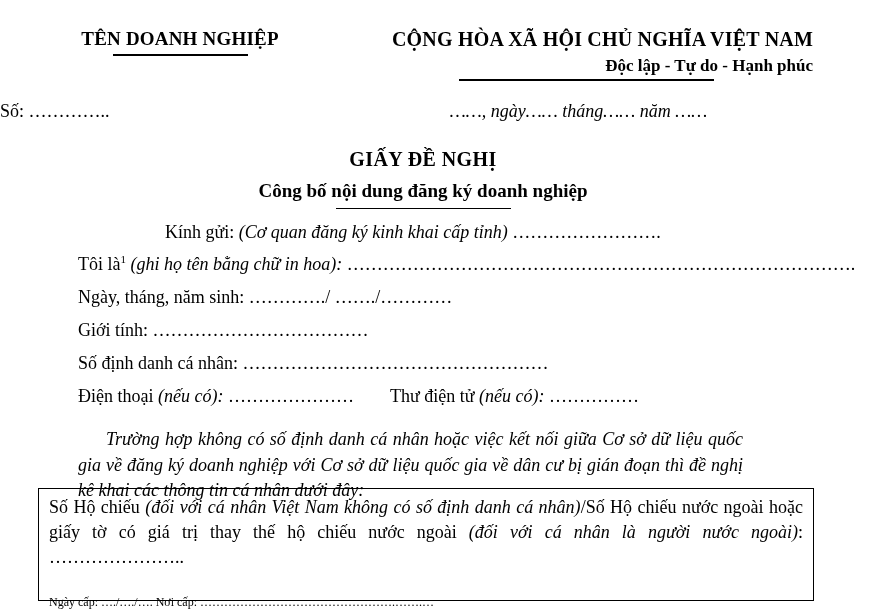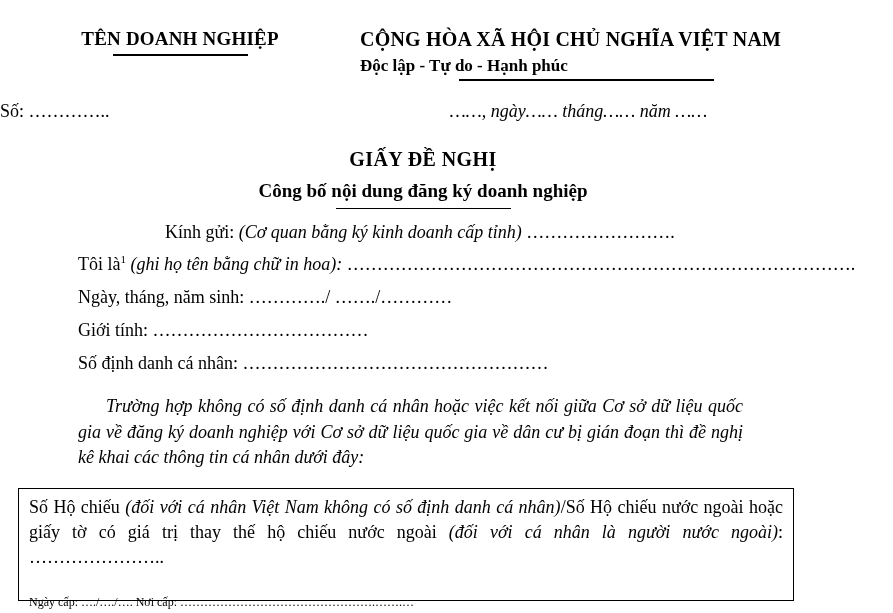--- a/index.html
+++ b/index.html
@@ -27,21 +27,21 @@
     display: flex;
     align-items: flex-start;
     padding-top: 28px;
   }
   .hdr-left {
     width: 360px;
     text-align: center;
   }
   .hdr-right {
     flex: 1;
-    text-align: left;
+    text-align: right;
     padding-right: 10px;
   }
   .org-name {
     font-size: 19px;
     font-weight: bold;
     letter-spacing: 0.2px;
     display: inline-block;
   }
   .rule-short {
     width: 135px;
@@ -144,21 +144,21 @@
     font-size: 18px;
     font-style: italic;
     line-height: 1.42;
     text-align: justify;
     text-indent: 28px;
   }
 
   
   .box {
     position: absolute;
-    left: 18px;
+    left: 38px;
     top: 488px;
     width: 776px;
     height: 113px;
     border: 1.5px solid #000;
     box-sizing: border-box;
     padding: 6px 10px 0 10px;
   }
   .box-para {
     font-size: 18px;
     line-height: 1.38;
@@ -196,40 +196,45 @@
   <div class="title-block">
     <div class="title-main">GIẤY ĐỀ NGHỊ</div>
     <div class="title-sub">Công bố nội dung đăng ký doanh nghiệp</div>
     <div class="rule-title"></div>
   </div>
 
   <div class="body">
 
     <div class="recipient">
       <span>Kính gửi:</span>
-      <span class="ital">(Cơ quan bằng ký kinh doanh cấp tỉnh)</span><span> …………………….</span>
+      <span class="ital">(Cơ quan đăng ký kinh khai cấp tỉnh)</span><span> …………………….</span>
     </div>
 
     <div class="field-line">
       <span>Tôi là</span><sup>1</sup>
       <span class="ital">(ghi họ tên bằng chữ in hoa):</span><span> ………………………………………………………………………….</span>
     </div>
 
     <div class="field-line">
       <span>Ngày, tháng, năm sinh:</span><span>  …………./ ……./…………</span>
     </div>
 
     <div class="field-line">
       <span>Giới tính:</span><span> ………………………………</span>
     </div>
 
     <div class="field-line">
       <span>Số định danh cá nhân:</span><span> ……………………………………………</span>
     </div>
 
+    <div class="field-line inline-two">
+      <span>Điện thoại</span>
+      <span class="ital">(nếu có):</span><span> …………………</span><span class="seg2">Thư điện tử</span>
+      <span class="ital">(nếu có):</span><span> ……………</span>
+    </div>
 
     <div class="note">Trường hợp không có số định danh cá nhân hoặc việc kết nối giữa Cơ sở dữ liệu quốc gia về đăng ký doanh nghiệp với Cơ sở dữ liệu quốc gia về dân cư bị gián đoạn thì đề nghị kê khai các thông tin cá nhân dưới đây:</div>
   </div>
 
   <div class="box">
     <div class="box-para">
       <span>Số Hộ chiếu </span><span class="ital">(đối với cá nhân Việt Nam không có số định danh cá nhân)</span><span>/Số Hộ chiếu nước ngoài hoặc giấy tờ có giá trị thay thế hộ chiếu nước ngoài </span><span class="ital">(đối với cá nhân là người nước ngoài)</span><span>: …………………..</span>
     </div>
     <div class="box-line2">
       <span>Ngày cấp: …./…./….</span><span> Nơi cấp: ………………………………………….…….…</span>

